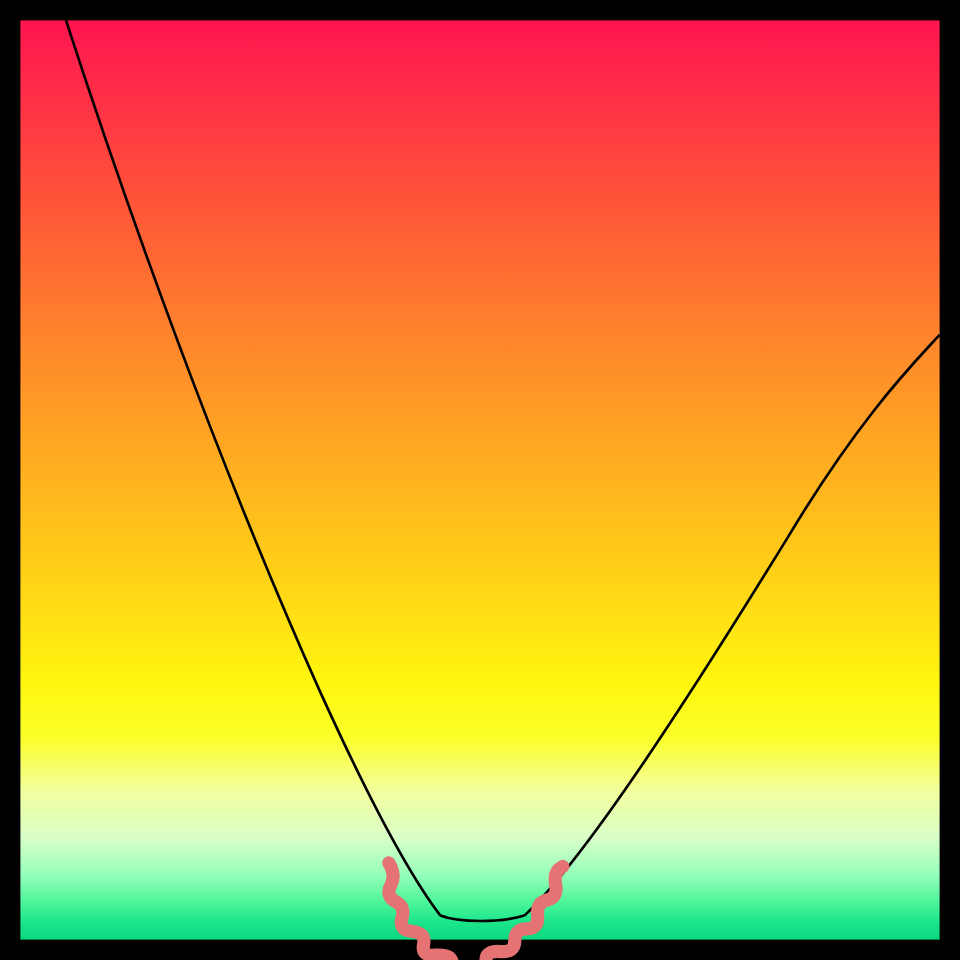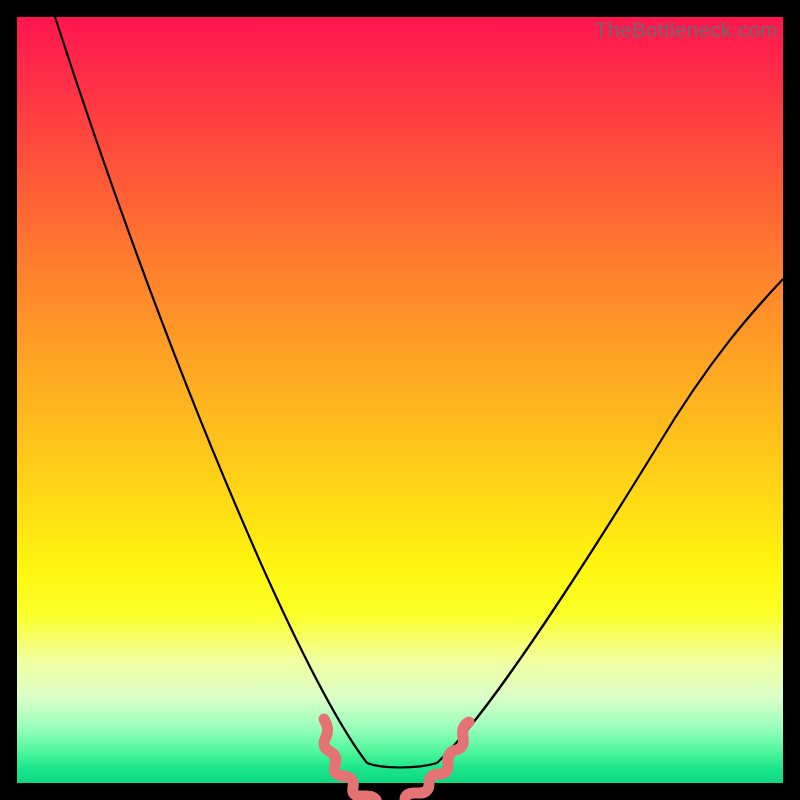--- a/index.html
+++ b/index.html
@@ -93,14 +93,13 @@
              q 14 -2 14 -9
              q 0 -8 12 -7
              q 12 1 12 -9
              q 0 -10 10 -10
              q 10 0 9 -11
              q -1 -11 8 -13
              q 9 -2 7 -13
              q -2 -11 6 -15" fill="none" stroke="#e57373" stroke-width="11" stroke-linecap="round" stroke-linejoin="round"></path>
   </svg>
 
-  <div class="watermark">TheBottleneck.com</div>
 </div>
 
 </body></html>

